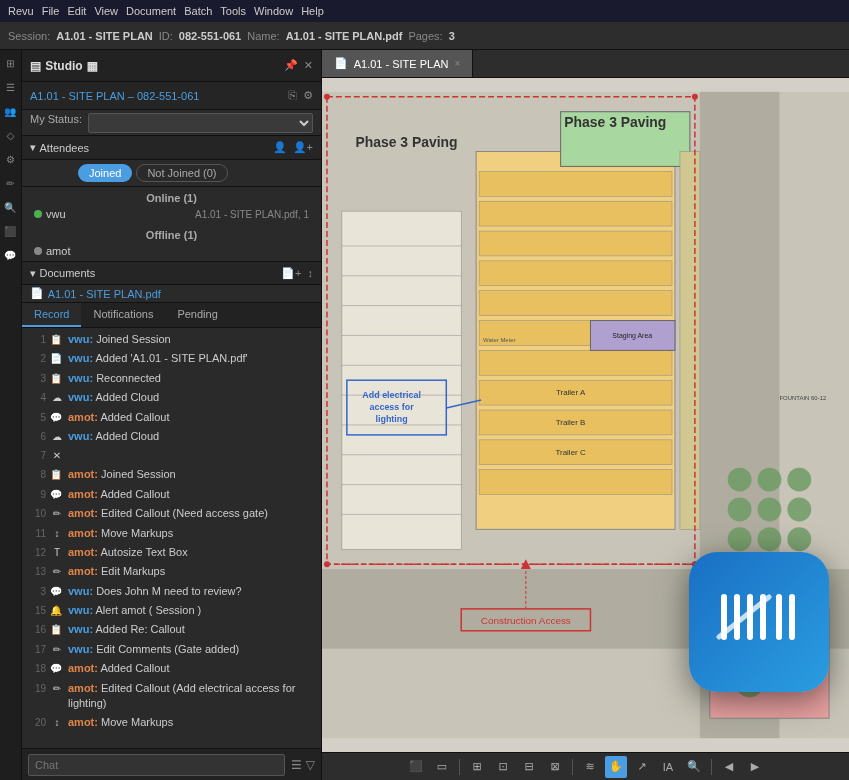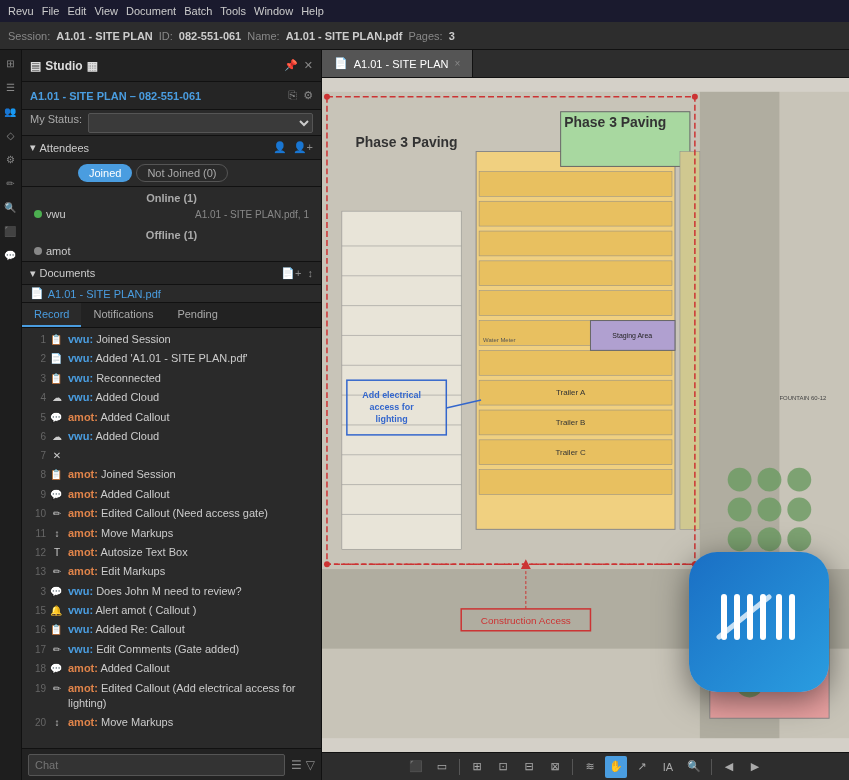--- a/index.html
+++ b/index.html
@@ -48,21 +48,21 @@
     }
     .panel-header .studio-label { color: #ddd; font-weight: bold; font-size: 12px; display: flex; align-items: center; gap: 4px; }
     .panel-header .header-icons { display: flex; gap: 6px; }
     .panel-header .header-icons span { color: #888; cursor: pointer; font-size: 11px; }
 
     
     .session-bar {
       display: flex; align-items: center; justify-content: space-between;
       padding: 3px 8px; background: #252525; border-bottom: 1px solid #111; height: 28px;
     }
-    .session-bar .session-name { color: #4a9de0; font-size: 11px; font-weight: bold; }
+    .session-bar .session-name { color: #4a9de0; font-size: 11px; font-weight: normal; }
     .session-bar .session-icons { display: flex; gap: 6px; }
     .session-bar .session-icons span { color: #888; cursor: pointer; font-size: 11px; }
 
     
     .status-row {
       display: flex; align-items: flex-start; padding: 3px 8px; gap: 6px;
       background: #2a2a2a; border-bottom: 1px solid #111; height: 26px;
     }
     .status-row label { color: #aaa; font-size: 11px; }
     .status-row .status-select {
@@ -443,21 +443,21 @@
     <span class="text">
       <span class="user vwu">vwu:</span>
       <span> Does John M need to review?</span>
     </span>
   </div>
         <div class="record-item">
     <span class="num">15</span>
     <span class="icon-sm">🔔</span>
     <span class="text">
       <span class="user vwu">vwu:</span>
-      <span> Alert amot ( Callout )</span>
+      <span> Alert amot ( Session )</span>
     </span>
   </div>
         <div class="record-item">
     <span class="num">16</span>
     <span class="icon-sm">📋</span>
     <span class="text">
       <span class="user vwu">vwu:</span>
       <span> Added Re: Callout</span>
     </span>
   </div>

